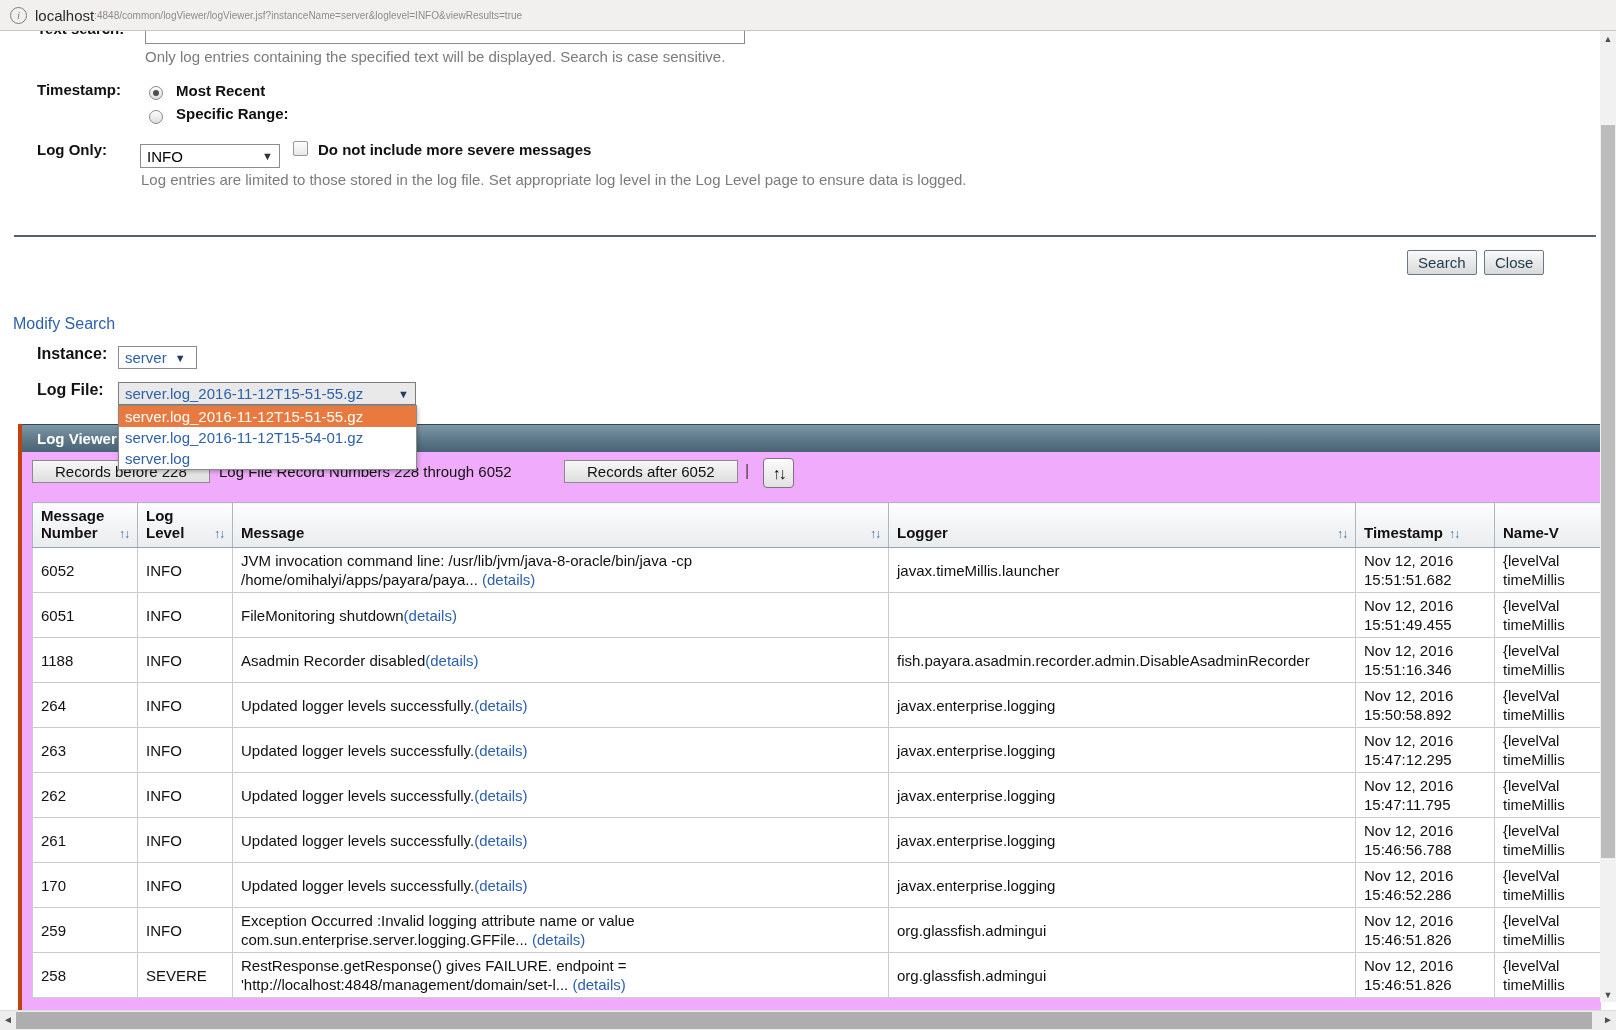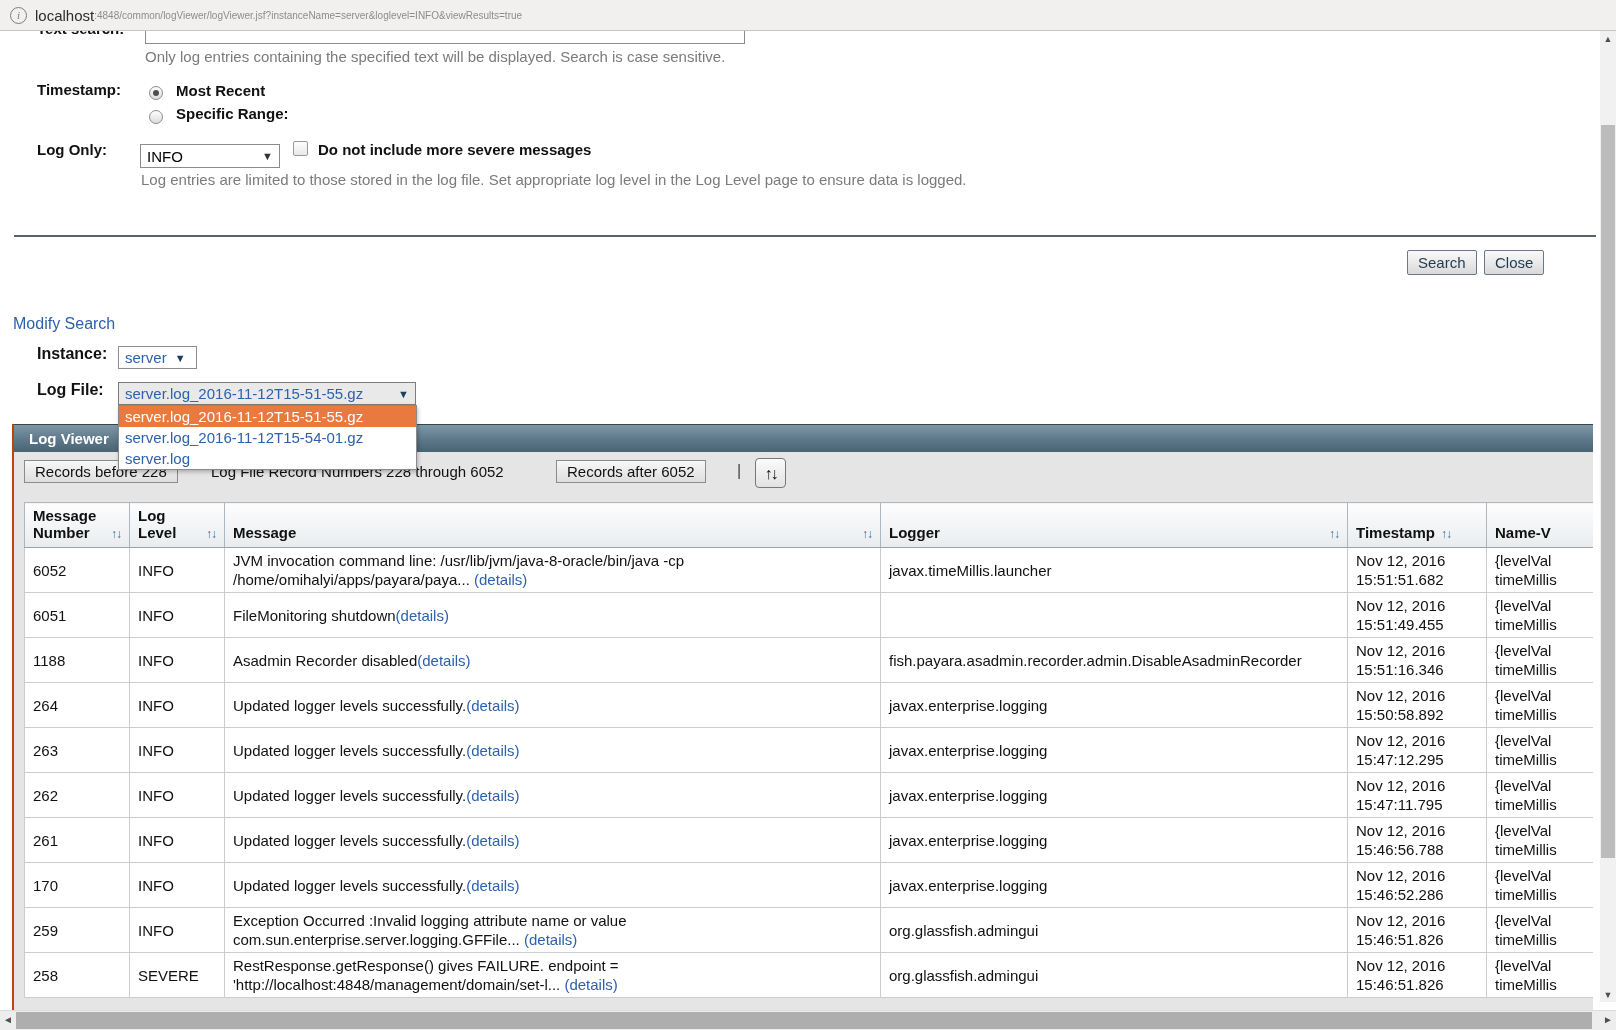--- a/index.html
+++ b/index.html
@@ -67,33 +67,33 @@
   #instance-select .arr,#logfile-select .arr{color:#1f3d5c;font-size:11px;}
   
   #logfile-options{
     position:absolute;left:118px;top:405px;width:297px;z-index:50;
     background:#fff;border:1px solid #8a8a8a;box-shadow:1px 2px 4px rgba(0,0,0,.25);
   }
   .option{font-size:15px;color:#2d61ac;padding:1px 6px;height:19px;line-height:19px;white-space:nowrap;overflow:hidden;}
   .option.selected{background:#e8793f;color:#fff;}
   
   .panel{
-    position:absolute;left:12px;top:424px;width:1579px;height:606px;
-    background:#e5e5e5;border-left:2px solid #c2410c;overflow:hidden;
+    position:absolute;left:18px;top:424px;width:1579px;height:606px;
+    background:#f0abfc;border-left:4px solid #c2410c;overflow:hidden;
   }
   .panel-titlebar{
     position:absolute;left:0;top:0;width:100%;height:28px;
     background:linear-gradient(#7e97a7,#5d7889 55%,#486373);
     border-top:1px solid #35464f;box-sizing:border-box;
   }
   .panel-title{color:#fff;font-weight:bold;font-size:15px;line-height:27px;margin-left:15px;}
   .tbtn{
     position:absolute;height:23px;border:1px solid #8b8b8b;
     background:linear-gradient(#f7f7f7,#dedede);
-    font-size:15px;color:#111;line-height:21px;padding:0 10px;cursor:pointer;
+    font-size:15px;color:#111;line-height:21px;padding:0 22px;cursor:pointer;
     font-family:"Liberation Sans",sans-serif;box-sizing:border-box;
   }
   #records-before{left:10px;top:36px;}
   #records-after{left:542px;top:36px;}
   #range-text{position:absolute;left:197px;top:39px;font-size:15px;color:#111;}
   #toolbar-pipe{position:absolute;left:723px;top:38px;font-size:16px;color:#444;}
   #sort-toggle{
     position:absolute;left:741px;top:34px;width:31px;height:30px;
     border:1px solid #777;border-radius:4px;background:linear-gradient(#fbfbfb,#e2e2e2);
     font-size:16px;color:#111;text-align:center;line-height:28px;cursor:pointer;

